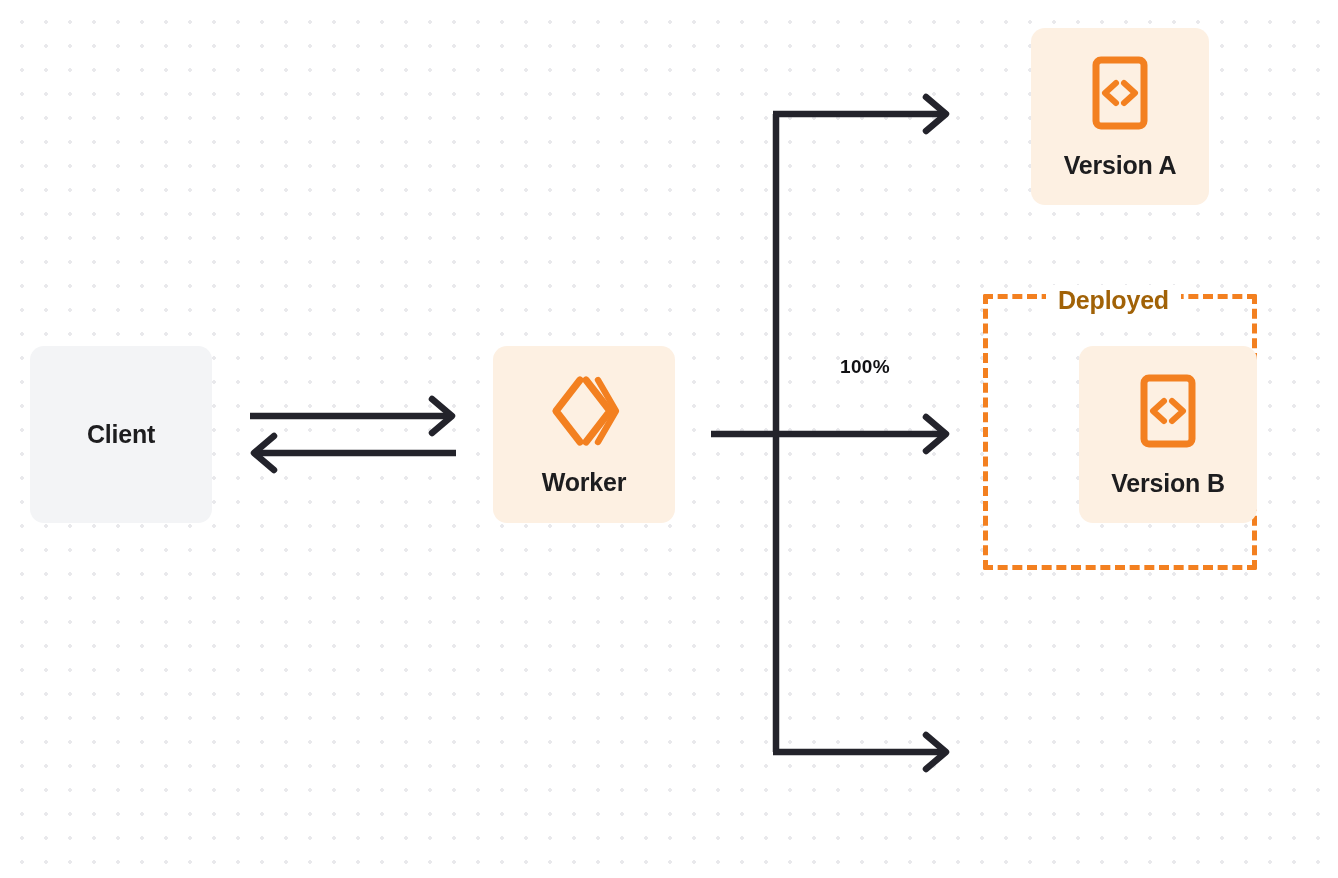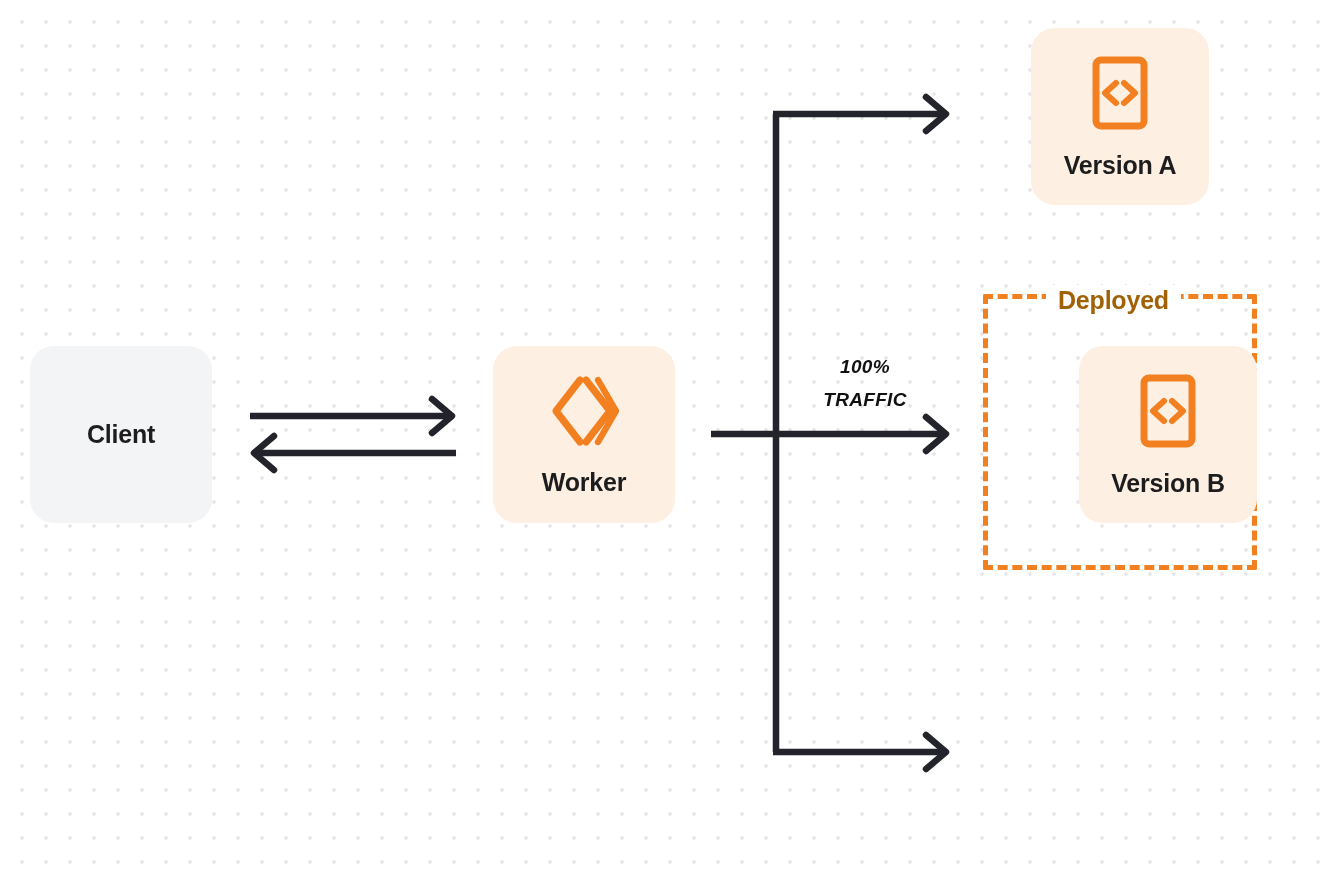--- a/index.html
+++ b/index.html
@@ -16,21 +16,21 @@
     background-size: 24px 24px;
     background-position: 10px 10px;
     overflow: hidden;
     font-family: "Liberation Sans", sans-serif;
     -webkit-font-smoothing: antialiased;
   }
 
   
   .node {
     position: absolute;
-    border-radius: 24px;
+    border-radius: 14px;
     display: flex;
     flex-direction: column;
     align-items: center;
     justify-content: center;
     box-sizing: border-box;
   }
   .node-label {
     font-size: 25px;
     font-weight: 700;
     color: #1d1d1f;
@@ -107,21 +107,21 @@
     left: 790px;
     top: 350px;
     width: 150px;
     text-align: center;
     color: #111114;
     font-size: 19px;
     font-weight: 700;
     line-height: 33px;
     letter-spacing: 0.3px;
   }
-  #traffic-label div { white-space: nowrap; font-style: italic; }
+  #traffic-label div { white-space: nowrap; }
 
   
   #connectors {
     position: absolute;
     left: 0;
     top: 0;
     width: 1338px;
     height: 878px;
     pointer-events: none;
   }
@@ -205,16 +205,15 @@
           <polyline points="33,28 44,38 33,48"></polyline>
         </g>
       </svg>
     </span>
     <span class="node-label">Version B</span>
   </div>
 
 
   <div id="traffic-label">
     <div>100%</div>
-    <div>TRAFFIC</div>
   </div>
 
 </div>
 
 </body></html>

